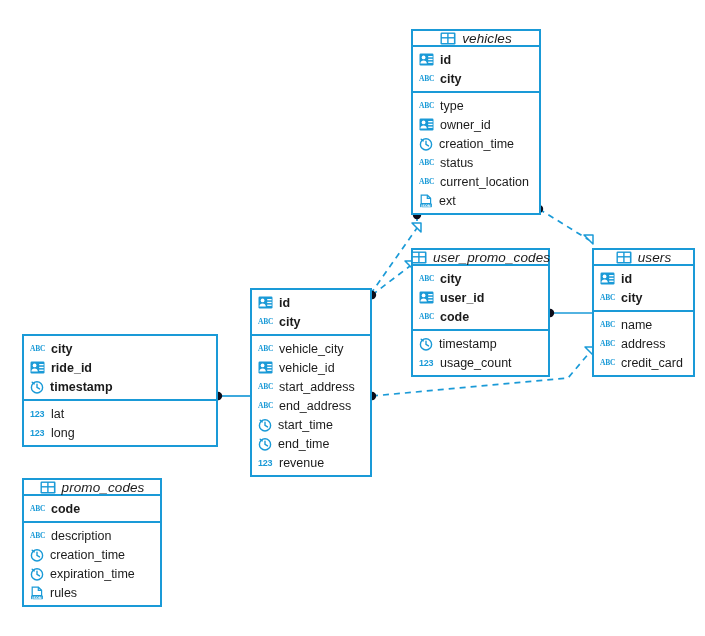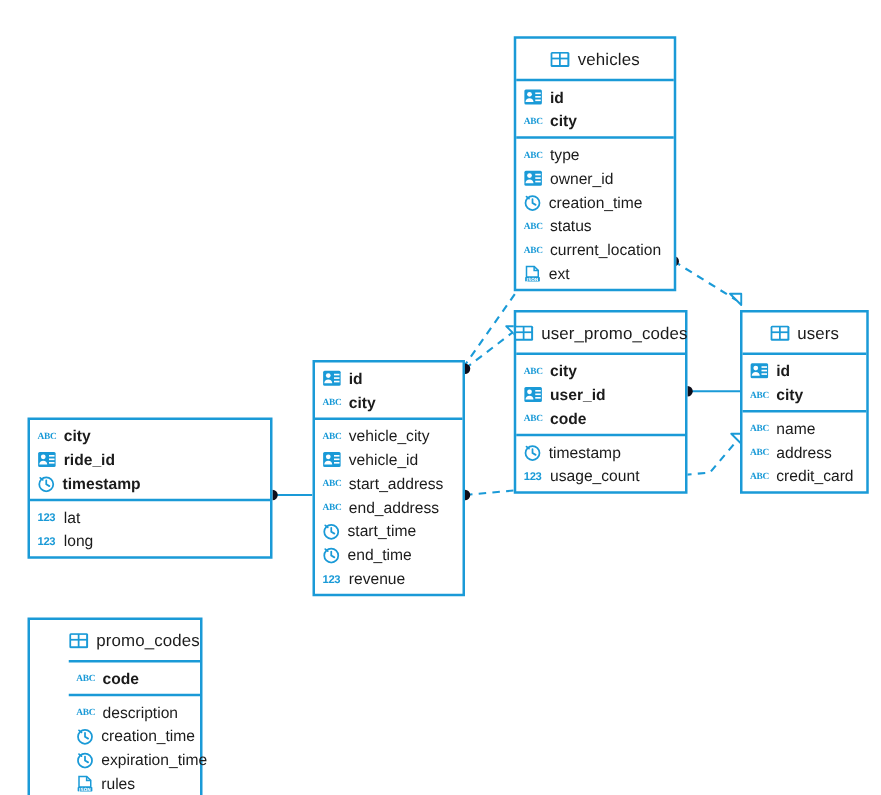--- a/index.html
+++ b/index.html
@@ -16,24 +16,25 @@
   .table-box{
     position:absolute;
     background:#ffffff;
     border:2px solid #1a9ad7;
     box-sizing:border-box;
     z-index:5;
   }
   .tbl-header{
     display:flex;align-items:center;justify-content:center;
     gap:6px;
-    height:34px;
+    height:16px;
     border-bottom:2px solid #1a9ad7;
     padding:0 8px;
     box-sizing:border-box;
+    font-style:italic;
   }
   .tbl-title{
     font-size:13.5px;
     color:#1b1b1b;
     white-space:nowrap;
     letter-spacing:0.1px;
   }
   .section{box-sizing:border-box;}
   .section.keys{border-bottom:2px solid #1a9ad7;}
   .field{
@@ -389,21 +390,21 @@
         <div class="field">
           <span class="ic ic-123">123</span>
           <span class="fname">lat</span>
         </div>
         <div class="field">
           <span class="ic ic-123">123</span>
           <span class="fname">long</span>
         </div>
       </div>
     </div>
-    <div class="table-box" style="left: 22px; top: 494px; width: 140px; padding-left: 31px;">
+    <div class="table-box" style="left: 22px; top: 478px; width: 140px;">
       <div class="tbl-header">
         <span class="ic">
           <svg width="16" height="13" viewBox="0 0 16 13">
             <rect x="0.5" y="0.5" width="15" height="12" rx="1.2" fill="#1a9ad7"></rect>
             <rect x="1.9" y="1.9" width="5.3" height="3.2" fill="#fff"></rect>
             <rect x="8.6" y="1.9" width="5.3" height="3.2" fill="#fff"></rect>
             <rect x="1.9" y="6.5" width="5.3" height="4.5" fill="#fff"></rect>
             <rect x="8.6" y="6.5" width="5.3" height="4.5" fill="#fff"></rect>
           </svg>
         </span>

